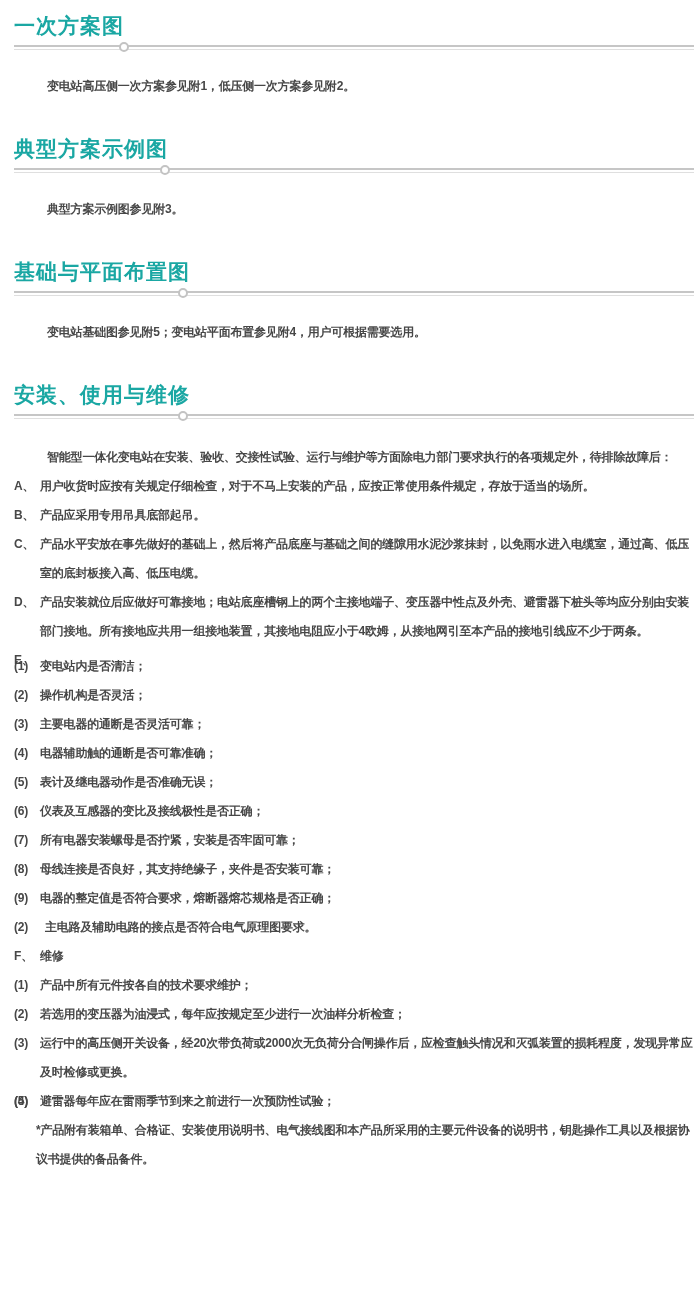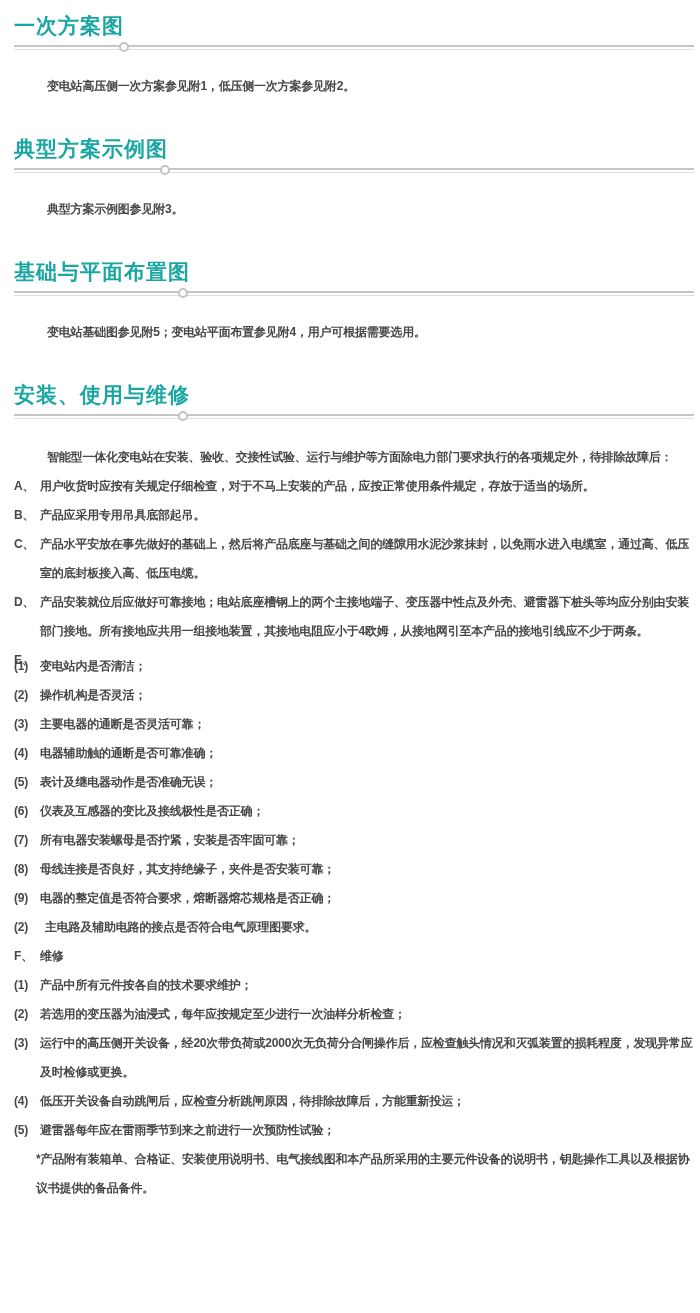--- a/index.html
+++ b/index.html
@@ -173,21 +173,20 @@
       <p class="item">
         <span class="marker">(2)</span>
         <span>若选用的变压器为油浸式，每年应按规定至少进行一次油样分析检查；</span>
       </p>
       <p class="item">
         <span class="marker">(3)</span>
         <span>运行中的高压侧开关设备，经20次带负荷或2000次无负荷分合闸操作后，应检查触头情况和灭弧装置的损耗程度，发现异常应及时检修或更换。</span>
       </p>
       <p class="item">
         <span class="marker">(4)</span>
-        <span>低压开关设备自动跳闸后，应检查分析跳闸原因，待排除故障后，方能重新投运；</span>
       </p>
       <p class="item">
         <span class="marker">(5)</span>
         <span>避雷器每年应在雷雨季节到来之前进行一次预防性试验；</span>
       </p>
     </div>
 
     <p class="footnote">*产品附有装箱单、合格证、安装使用说明书、电气接线图和本产品所采用的主要元件设备的说明书，钥匙操作工具以及根据协议书提供的备品备件。</p>
   </section>
 

